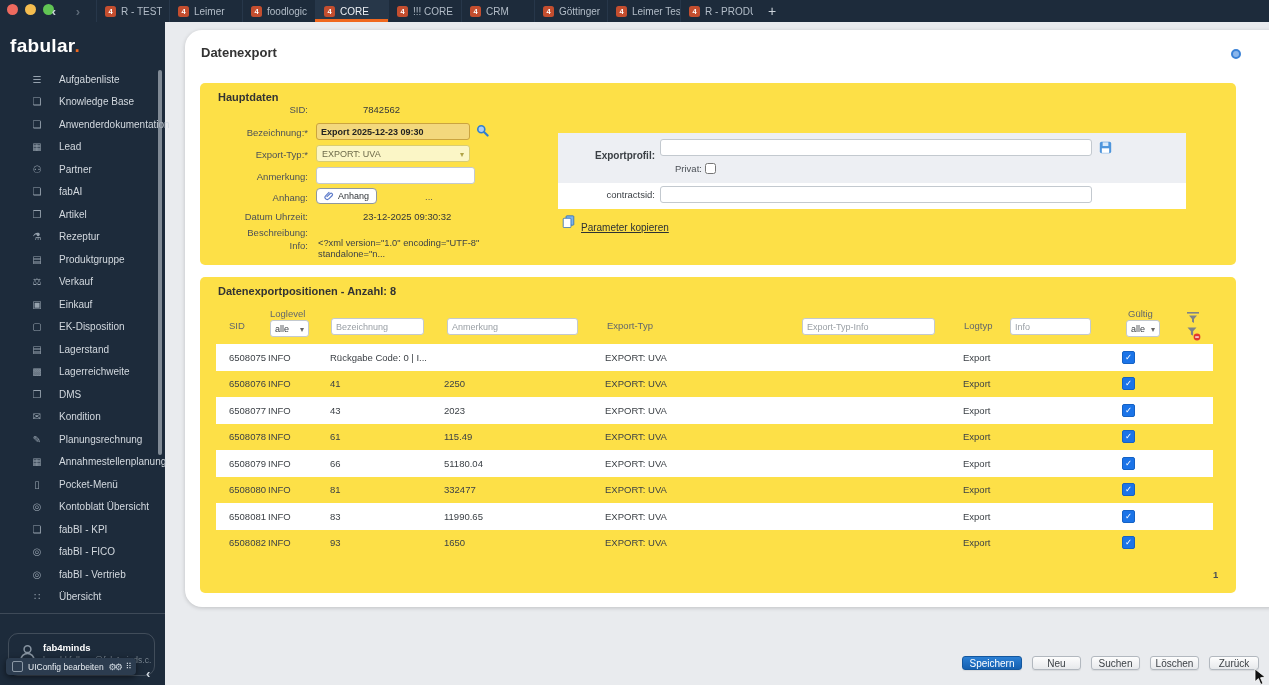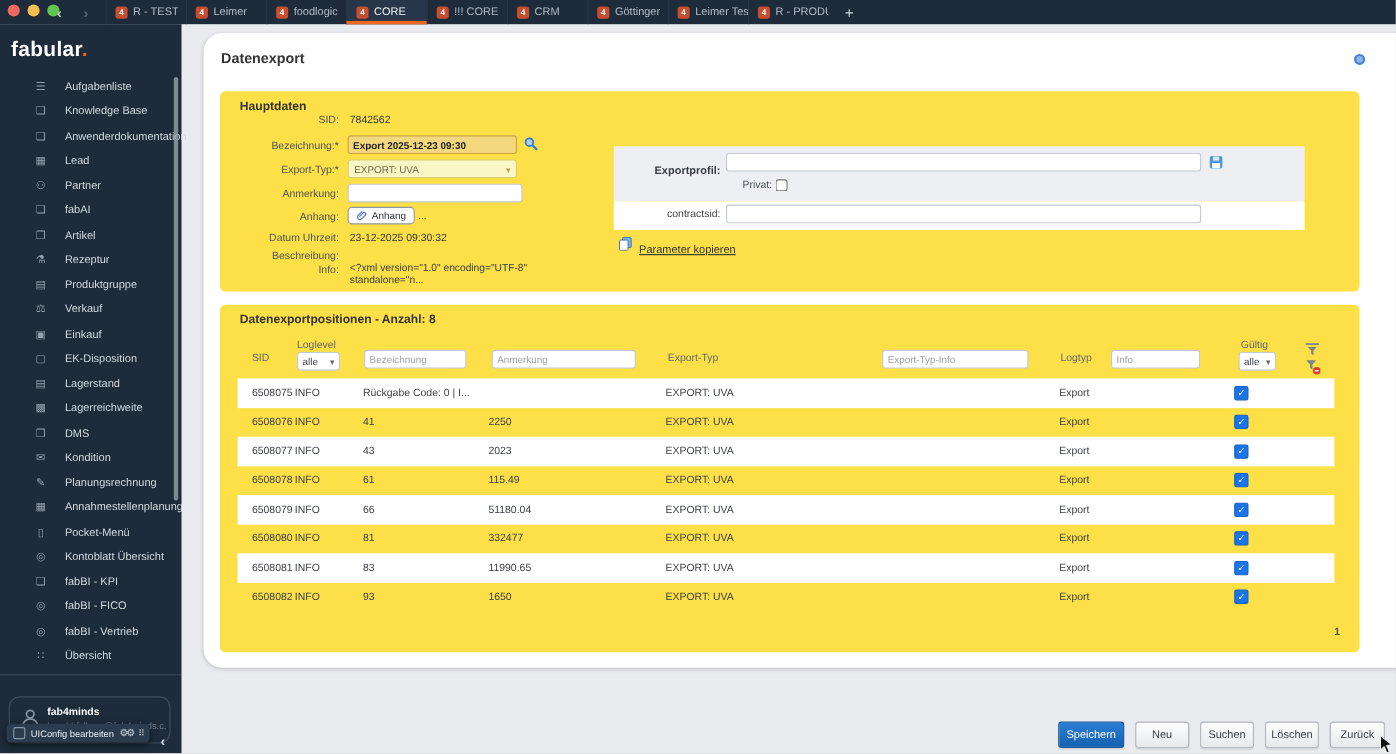--- a/index.html
+++ b/index.html
@@ -49,21 +49,21 @@
   .card{position:absolute;left:185px;top:30px;width:1208px;height:577px;background:#fff;border-radius:17px;box-shadow:0 1px 4px rgba(0,0,0,.18);}
   .page-title{position:absolute;left:16px;top:15px;font-size:13px;font-weight:bold;color:#333;}
   .help-icon{position:absolute;left:1046px;top:19px;width:10px;height:10px;border-radius:50%;background:#8ab6ec;border:2px solid #3b82d6;box-sizing:border-box;}
 
   .panel{position:absolute;left:15px;width:1036px;background:#fde047;border-radius:5px;}
   #panel-haupt{top:53px;height:182px;}
   #panel-pos{top:247px;height:316px;}
   .panel-title{position:absolute;left:18px;top:8px;font-size:11px;font-weight:bold;color:#333;}
 
   .flabel{position:absolute;width:108px;text-align:right;font-size:9.5px;color:#4c5157;white-space:nowrap;}
-  .fvalue{position:absolute;font-size:9.5px;color:#33373b;white-space:nowrap;}
+  .fvalue{position:absolute;font-size:9.5px;color:#33373b;white-space:nowrap;margin-left:45px;}
   .inp{position:absolute;box-sizing:border-box;border:1px solid #c3c9cf;border-radius:3px;background:#fff;font-size:9px;color:#222;padding:0 4px;height:17px;}
   .inp::placeholder{color:#9aa0a6;}
   .inp.amber{background:#f3d87d;border-color:#cba43f;font-weight:bold;color:#222;}
   .fakeselect{position:absolute;box-sizing:border-box;height:17px;background:#fbf6c6;border:1px solid #d9cd72;border-radius:3px;display:flex;align-items:center;justify-content:space-between;padding:0 5px;font-size:9px;color:#6d6a4a;}
   .fakeselect .chev::before{content:"\25BE";color:#b0a347;font-size:8px;}
   .fselect{position:absolute;box-sizing:border-box;height:17px;background:#fff;border:1px solid #c3c9cf;border-radius:3px;display:flex;align-items:center;justify-content:space-between;padding:0 4px;font-size:9px;color:#3c4146;}
   .fselect .chev::before{content:"\25BE";color:#666;font-size:8px;}
   .anhbtn{position:absolute;box-sizing:border-box;height:16px;background:#fff;border:1px solid #8f979e;border-radius:4px;display:flex;align-items:center;gap:4px;padding:0 7px;font-size:9px;color:#2f3337;}
   .icon12{position:absolute;width:13px;height:13px;}
   .rowA{position:absolute;left:358px;top:50px;width:628px;height:50px;background:#edeff3;}
@@ -83,21 +83,21 @@
   .pc{position:absolute;top:0;height:26.5px;display:flex;align-items:center;font-size:9.5px;color:#3c4146;white-space:nowrap;}
   .c-sid{left:13px;} .c-log{left:52px;} .c-bez{left:114px;} .c-anm{left:228px;}
   .c-typ{left:389px;} .c-logtyp{left:747px;} .c-cb{left:906px;}
   .cb{width:11px;height:11px;background:#1b74e8;border:1px solid #1562c4;border-radius:2px;color:#fff;font-size:8.5px;line-height:11px;text-align:center;font-weight:bold;box-sizing:content-box;}
   .cb::before{content:"\2713";}
   .pageno{position:absolute;left:1013px;top:292px;font-size:9.5px;font-weight:bold;color:#4a4f54;}
   .funnel{position:absolute;left:986px;}
 
   
   .btnbar{position:absolute;left:962px;top:656px;display:flex;gap:10px;}
-  .btn{height:24px;box-sizing:border-box;border:1px solid #b2b8bf;border-radius:3px;background:linear-gradient(#fdfdfd,#e7e9ec);color:#3c4146;font-size:10px;display:flex;align-items:center;justify-content:center;box-shadow:0 1px 1px rgba(0,0,0,.08);cursor:pointer;}
+  .btn{height:14px;box-sizing:border-box;border:1px solid #b2b8bf;border-radius:3px;background:linear-gradient(#fdfdfd,#e7e9ec);color:#3c4146;font-size:10px;display:flex;align-items:center;justify-content:center;box-shadow:0 1px 1px rgba(0,0,0,.08);cursor:pointer;}
   .btn.primary{background:linear-gradient(#2b7fd4,#1560b0);border-color:#14579e;color:#fff;}
   .w60{width:60px;} .w49{width:49px;} .w50{width:50px;}
   .cursor{position:absolute;left:1254px;top:669px;}
 </style>
 </head>
 <body>
 
 <div id="app">
 
   <div class="topbar">

